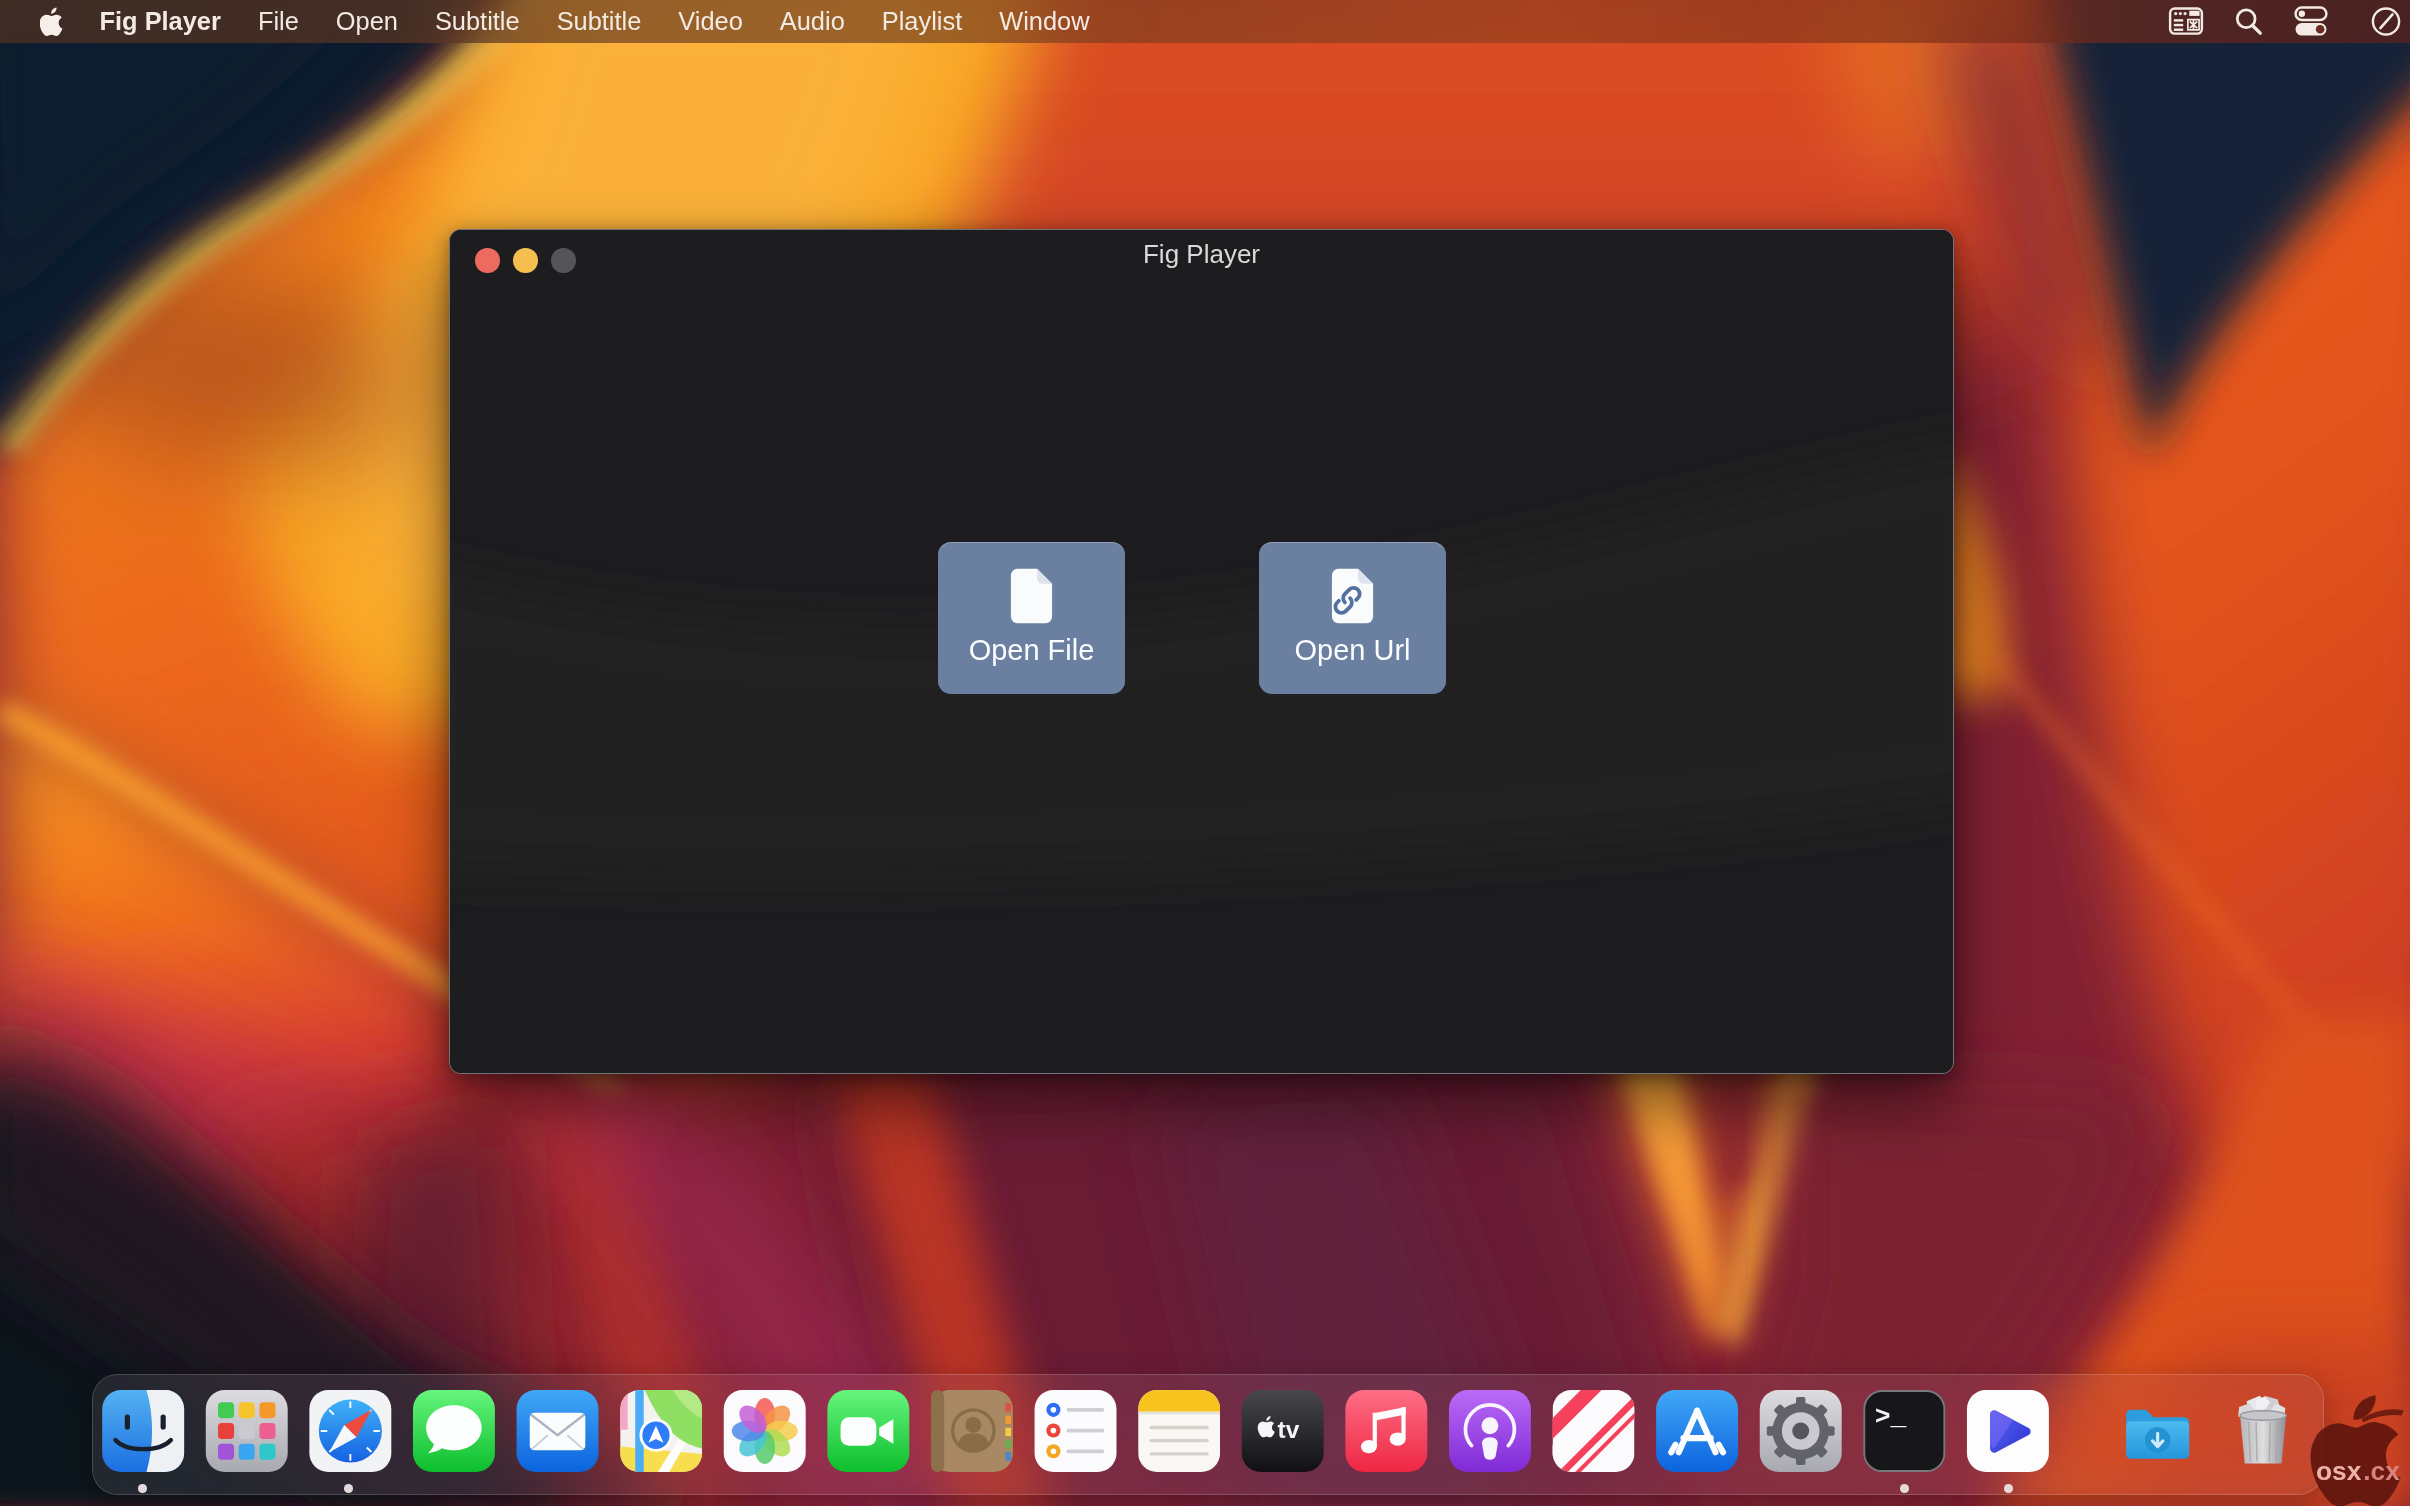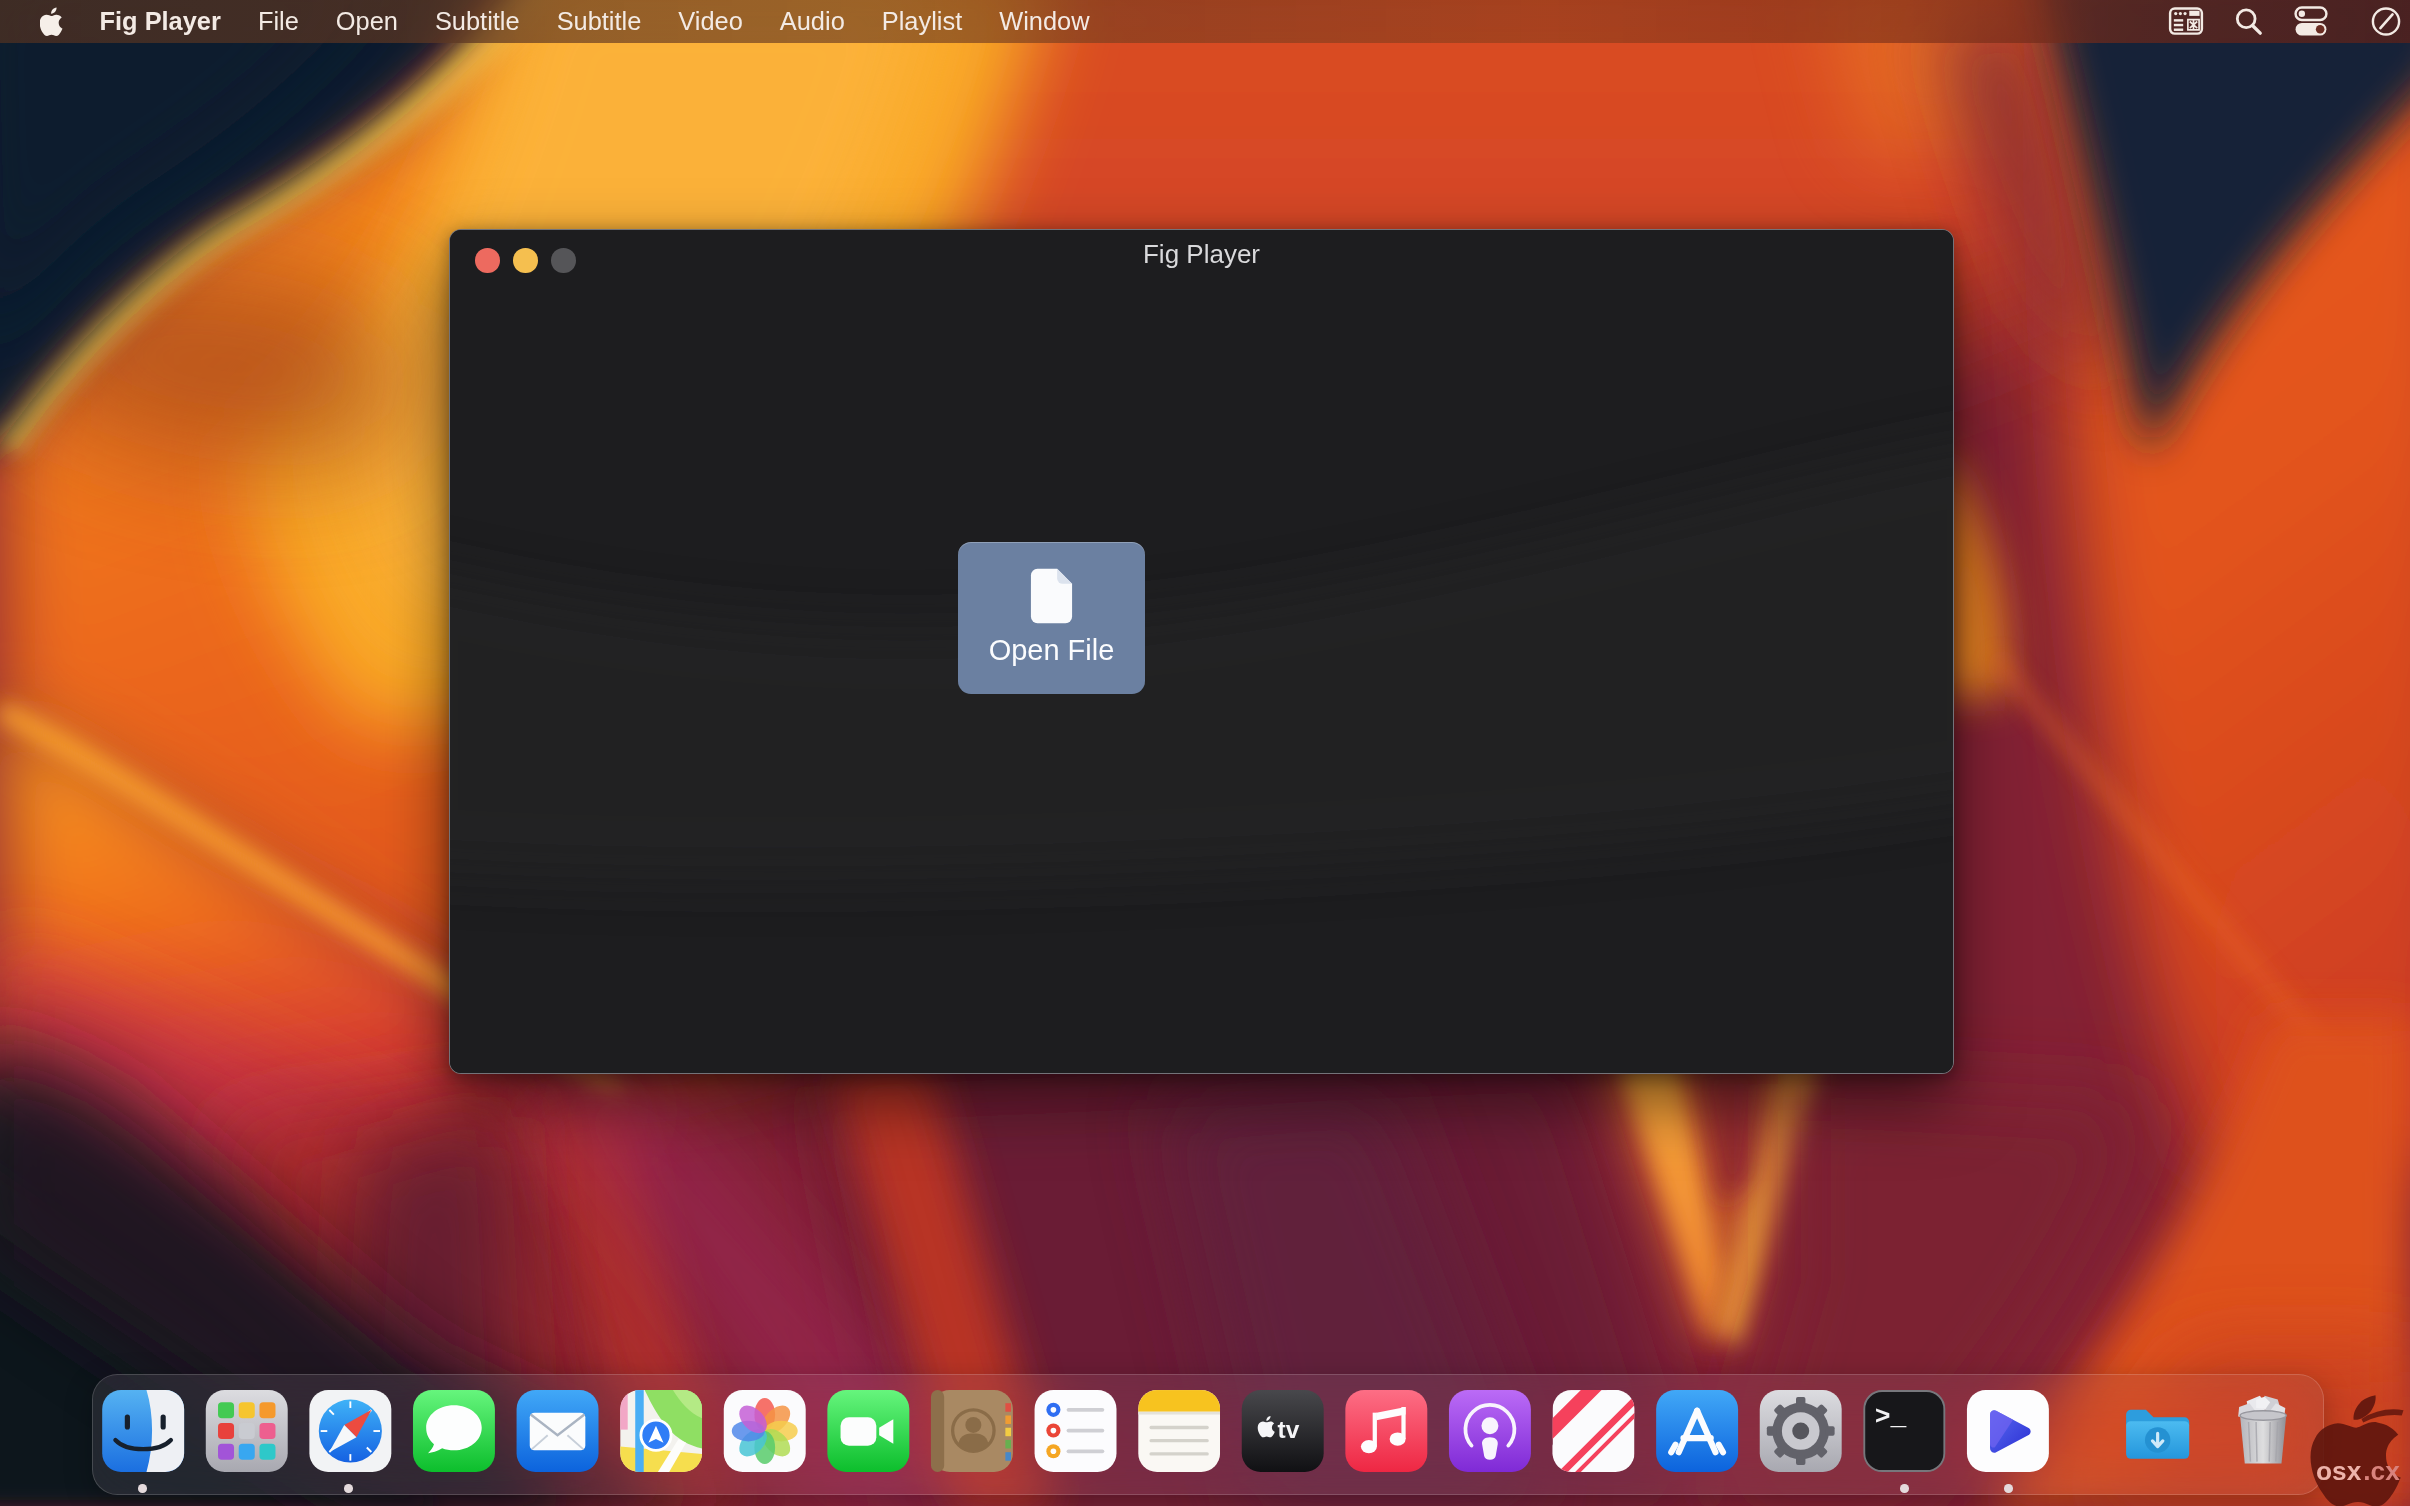--- a/index.html
+++ b/index.html
@@ -37,21 +37,21 @@
   #wtitle {
     position:absolute; top:8.5px; left:0; width:100%; text-align:center;
     color:#d9d9db; font-size:26px;
   }
   .obtn {
     position:absolute; top:312px; width:187px; height:152px;
     background:#6b80a1; border-radius:13px;
     display:flex; flex-direction:column; align-items:center;
     box-shadow: inset 0 0.9px 0 rgba(255,255,255,0.25);
   }
-  #btn-file { left:508px; }
+  #btn-file { left:488px; }
   #btn-url  { left:809px; }
   .obtn .lbl { color:#fbfcfe; font-size:29px; margin-top:9.4px; }
   .obtn svg { margin-top:24.5px; }
   #dropbar {
     position:absolute; left:0; bottom:0; width:100%; height:144px;
     background:#44535e; border-top:0.9px solid #15151a;
   }
   #dropbar .txt {
     position:absolute; width:100%; text-align:center; top:60px;
     color:#edf0f2; font-size:25.4px; font-weight:bold; letter-spacing:-0.2px;
@@ -234,20 +234,31 @@
   <div class="tl" id="tl-g"></div>
   <div id="wtitle">Fig Player</div>
 
   <div class="obtn" id="btn-file">
     <svg width="47" height="58" viewBox="0 0 50 62">
       <path d="M3 9 a7 7 0 0 1 7-7 H31 L47 18 V53 a7 7 0 0 1 -7 7 H10 a7 7 0 0 1 -7-7 Z" fill="#fafbfd"></path>
       <path d="M31 2 L47 18 H37 a6 6 0 0 1 -6-6 Z" fill="#dce3ee"></path>
     </svg>
     <div class="lbl">Open File</div>
   </div>
+  <div class="obtn" id="btn-url">
+    <svg width="47" height="58" viewBox="0 0 50 62">
+      <path d="M3 9 a7 7 0 0 1 7-7 H31 L47 18 V53 a7 7 0 0 1 -7 7 H10 a7 7 0 0 1 -7-7 Z" fill="#fafbfd"></path>
+      <path d="M31 2 L47 18 H37 a6 6 0 0 1 -6-6 Z" fill="#dce3ee"></path>
+      <g stroke="#54709e" stroke-width="4.4" fill="none" stroke-linecap="round" transform="translate(-1.5,3) scale(0.92)">
+        <path d="M20 38 a7 7 0 0 1 0-10 l5-5 a7 7 0 0 1 10 10 l-2 2"></path>
+        <path d="M30 34 a7 7 0 0 1 0 10 l-5 5 a7 7 0 0 1 -10-10 l2-2" transform="translate(-4,-1)"></path>
+      </g>
+    </svg>
+    <div class="lbl">Open Url</div>
+  </div>
 
 </div>
 
 <div id="dock"></div>
 <svg id="dockicons" style="position:absolute;left:0;top:1390px" width="2411" height="83" viewBox="0 0 2560 88">
 <defs>
   <linearGradient id="gfinder" x1="0" y1="0" x2="0" y2="1">
         <stop offset="0" stop-color="#55b2f2"></stop>
         <stop offset="1" stop-color="#1b6fe0"></stop>
       </linearGradient>

